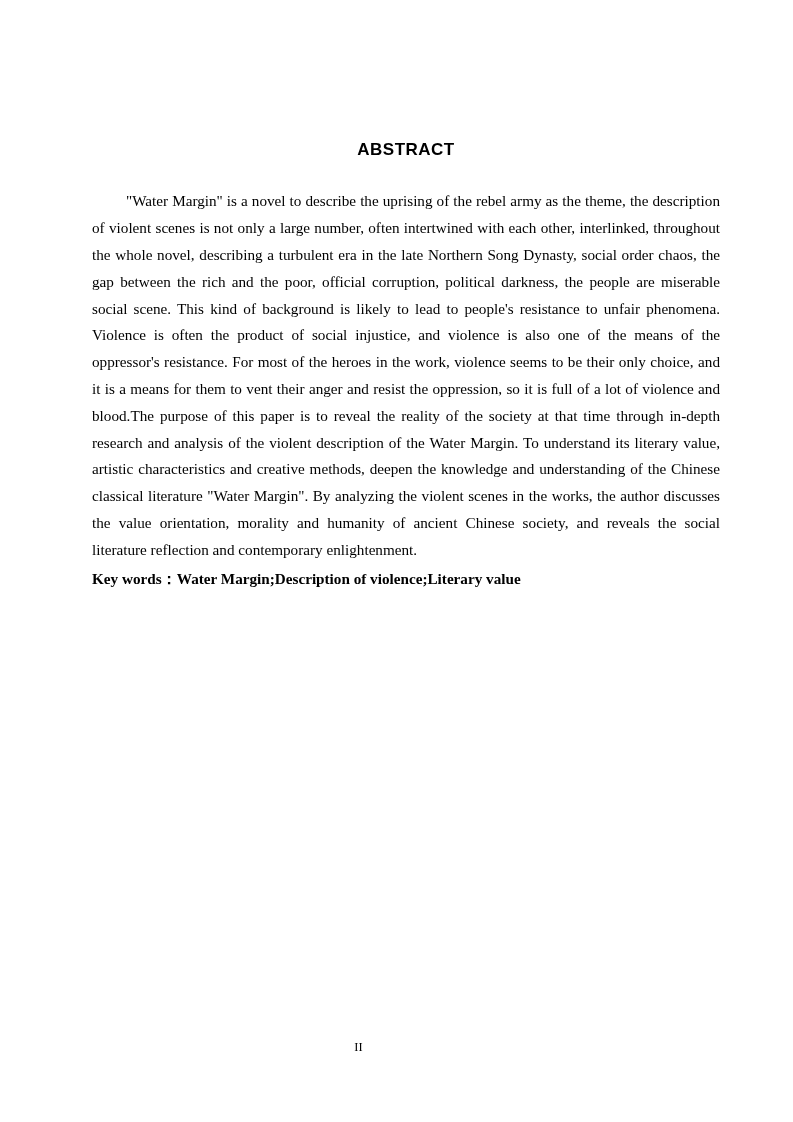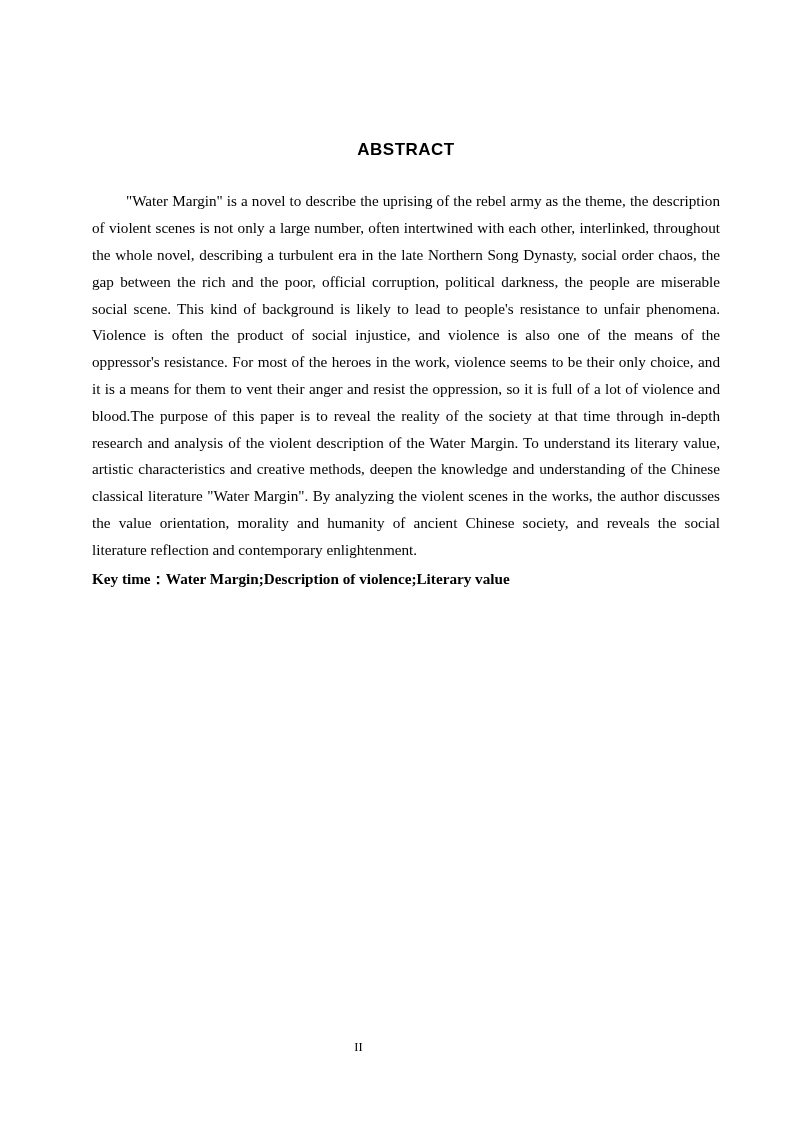--- a/index.html
+++ b/index.html
@@ -74,20 +74,20 @@
 
 <div class="page">
 
   <div class="content">
 
     <h1 class="abstract-title">ABSTRACT</h1>
 
     <p class="abstract-body">"Water Margin" is a novel to describe the uprising of the rebel army as the theme, the description of violent scenes is not only a large number, often intertwined with each other, interlinked, throughout the whole novel, describing a turbulent era in the late Northern Song Dynasty, social order chaos, the gap between the rich and the poor, official corruption, political darkness, the people are miserable social scene. This kind of background is likely to lead to people's resistance to unfair phenomena. Violence is often the product of social injustice, and violence is also one of the means of the oppressor's resistance. For most of the heroes in the work, violence seems to be their only choice, and it is a means for them to vent their anger and resist the oppression, so it is full of a lot of violence and blood.The purpose of this paper is to reveal the reality of the society at that time through in-depth research and analysis of the violent description of the Water Margin. To understand its literary value, artistic characteristics and creative methods, deepen the knowledge and understanding of the Chinese classical literature "Water Margin". By analyzing the violent scenes in the works, the author discusses the value orientation, morality and humanity of ancient Chinese society, and reveals the social literature reflection and contemporary enlightenment.</p>
 
     <p class="keywords">
-      <span class="keywords-label">Key time：</span><span class="keywords-value">Water Margin;Description of violence;Literary value</span>
+      <span class="keywords-label">Key words：</span><span class="keywords-value">Water Margin;Description of violence;Literary value</span>
     </p>
 
   </div>
 
   <div class="page-number">II</div>
 
 </div>
 
 </body></html>

